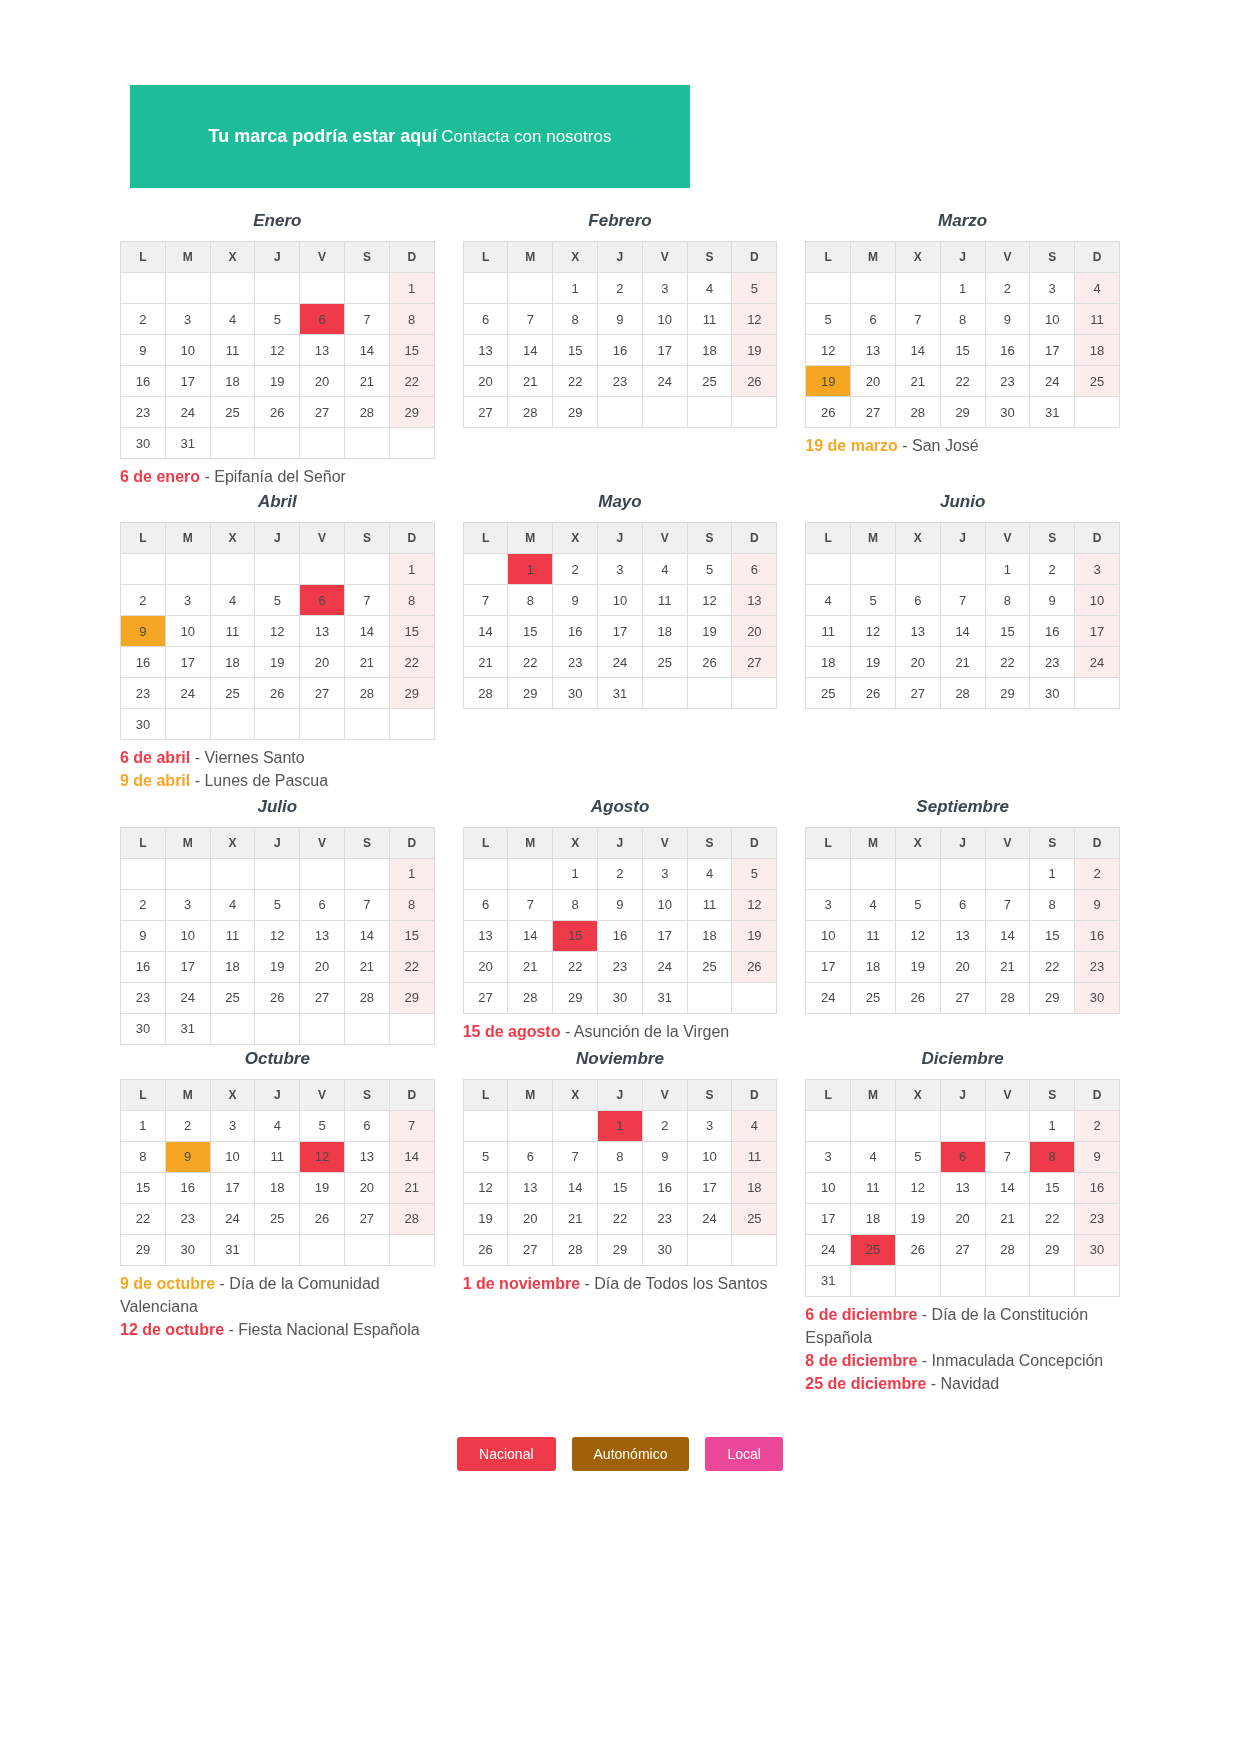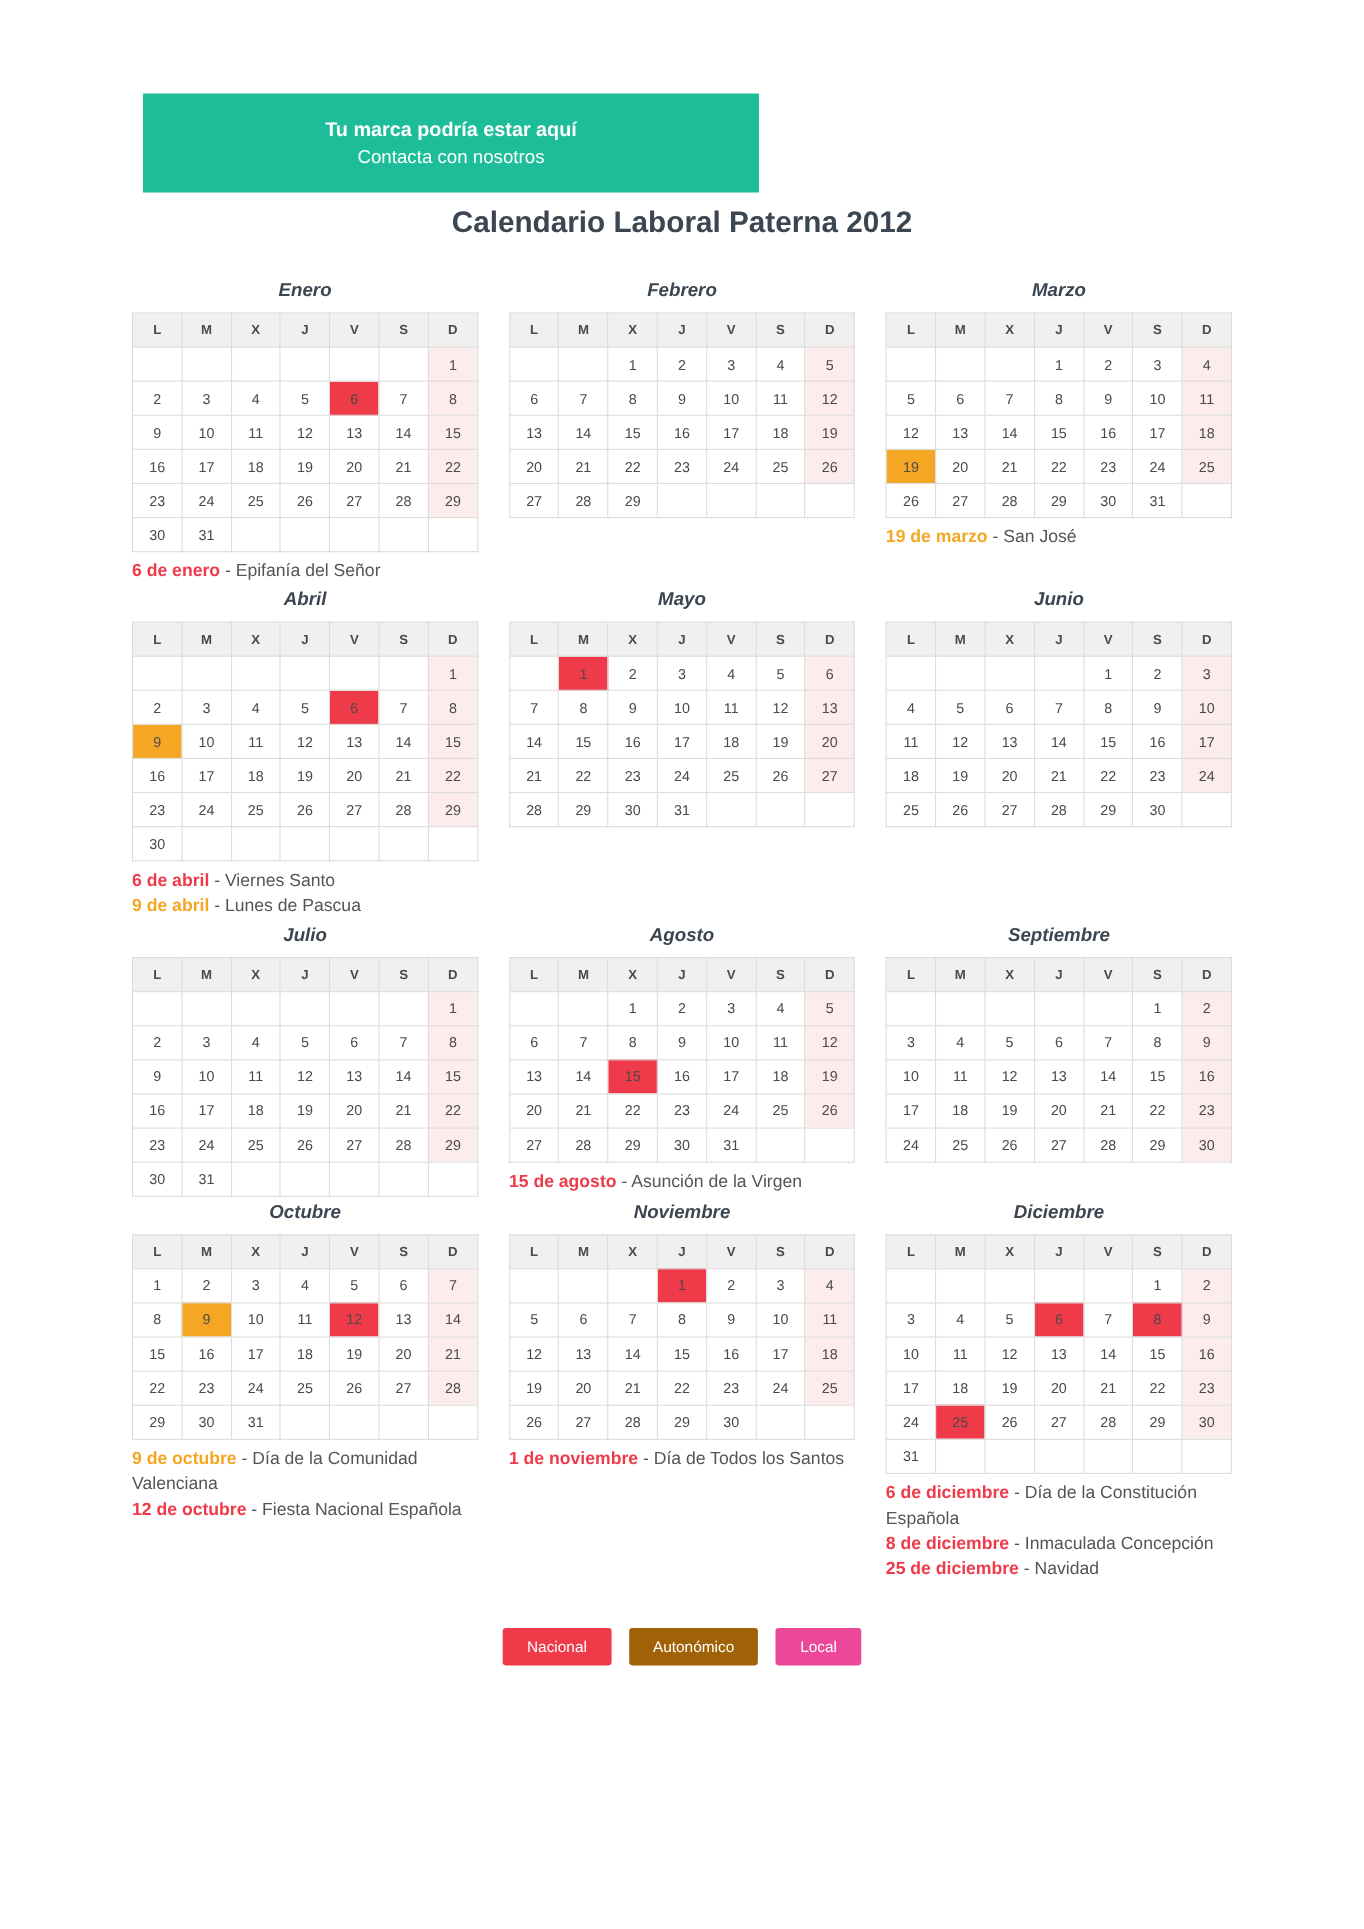--- a/index.html
+++ b/index.html
@@ -41,23 +41,23 @@
   .logo-text .t1 { color:#3b4651; font-weight:400; }
   .logo-text .t2 { color:#1dbd9a; font-weight:700; }
   .logo-text .t3 { color:#3b4651; font-weight:400; font-size:20px; }
 
   .banner {
     margin-left: 10px;
     background: #1dbd9a;
     color: #ffffff;
     flex: 1 1 auto;
     max-width: 560px;
-    height: 90px;
+    height: 103px;
     display: flex;
-    flex-direction: column;
+    flex-direction: row;
     align-items: center;
     justify-content: center;
     gap: 4px;
   }
   .banner-line1 { font-size: 18px; font-weight: bold; }
   .banner-line2 { font-size: 17px; font-weight: normal; }
 
   h1.title {
     text-align: center;
     font-size: 27px;
@@ -134,21 +134,20 @@
 
 <div class="page">
 
   <div class="header">
     <div class="banner">
       <div class="banner-line1">Tu marca podría estar aquí</div>
       <div class="banner-line2">Contacta con nosotros</div>
     </div>
   </div>
 
-  <h1 class="title">Calendario Laboral Paterna 2012</h1>
 
   <div class="months">
       <div class="month-block">
         <div class="month-name">Enero</div>
         <table class="cal">
           <thead>
             <tr>
               <th>L</th>
               <th>M</th>
               <th>X</th>

